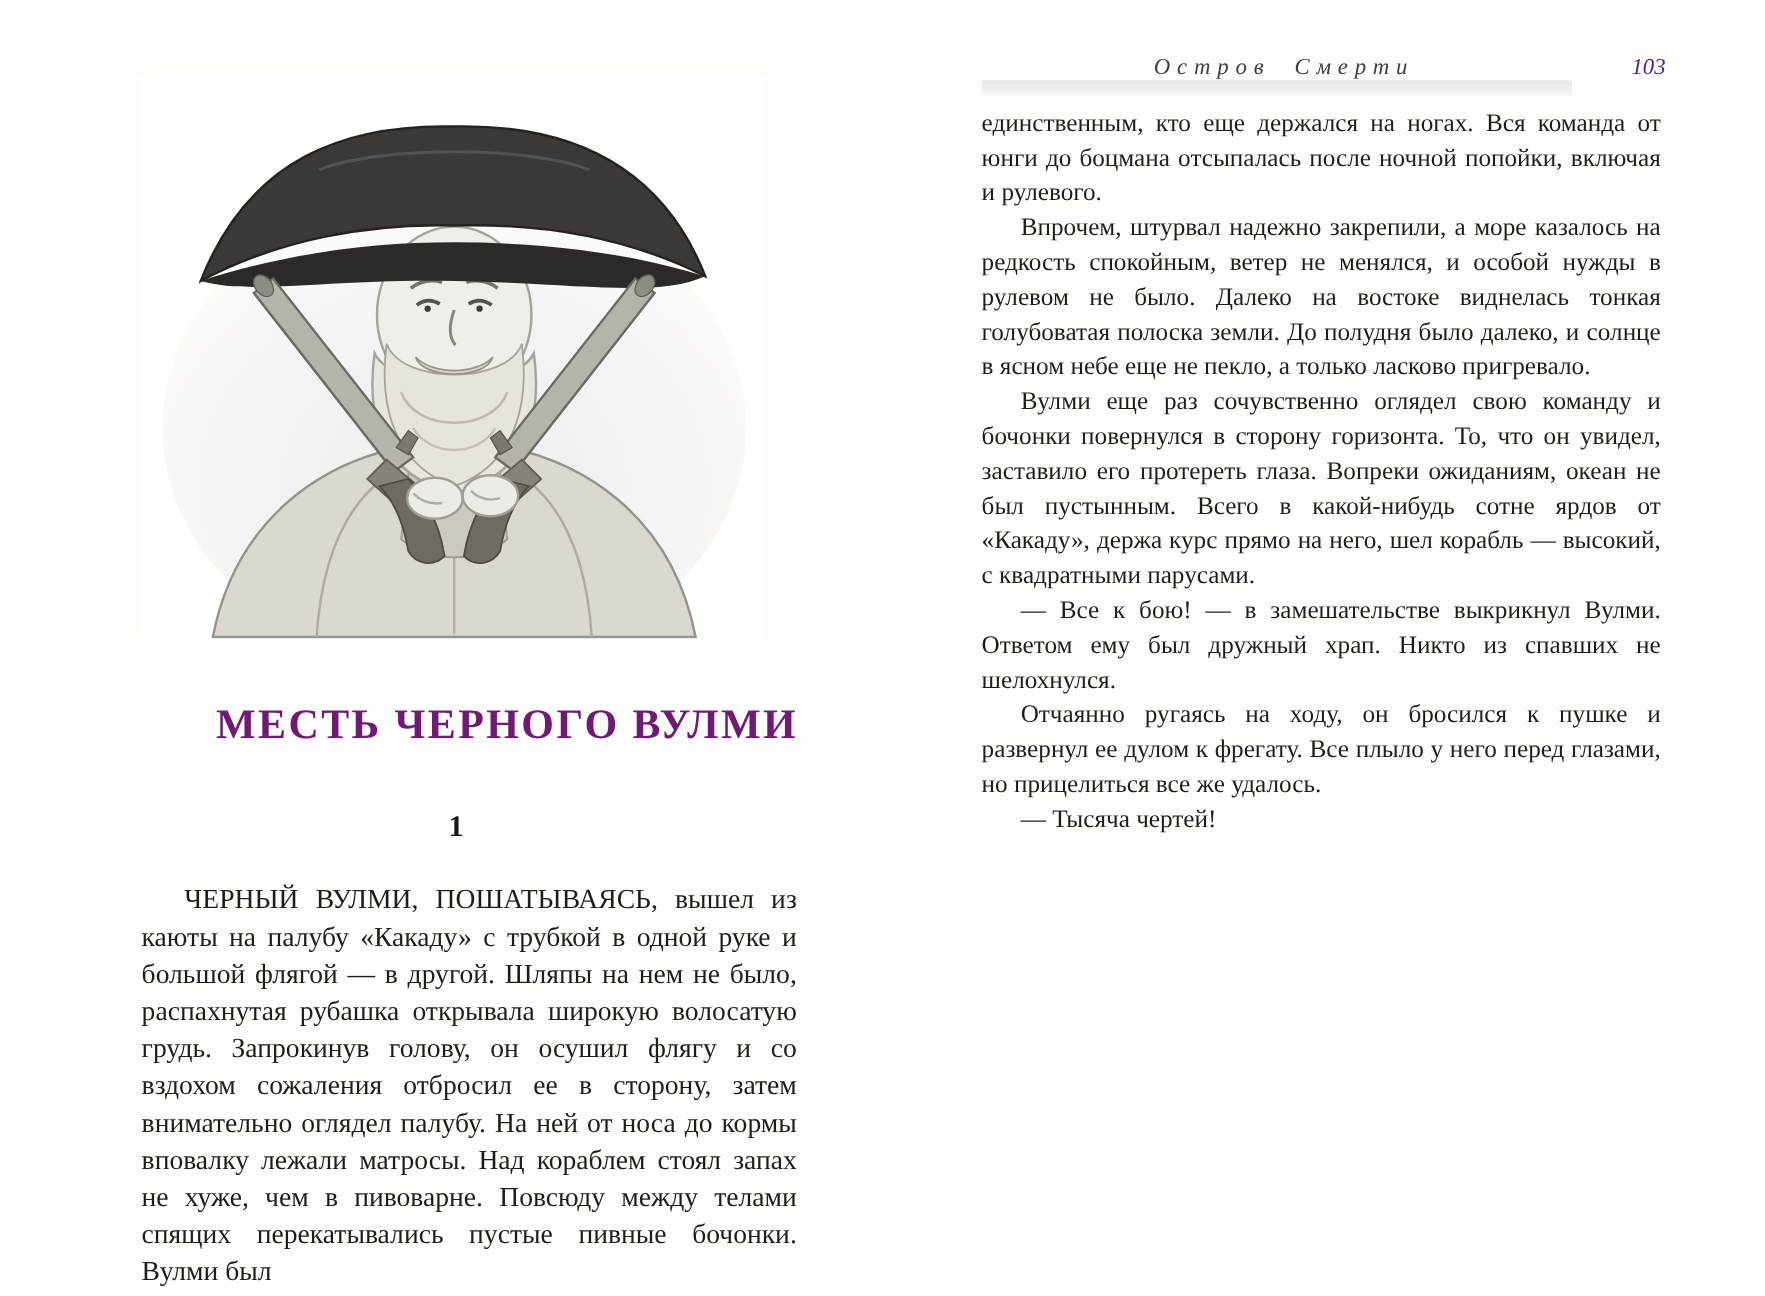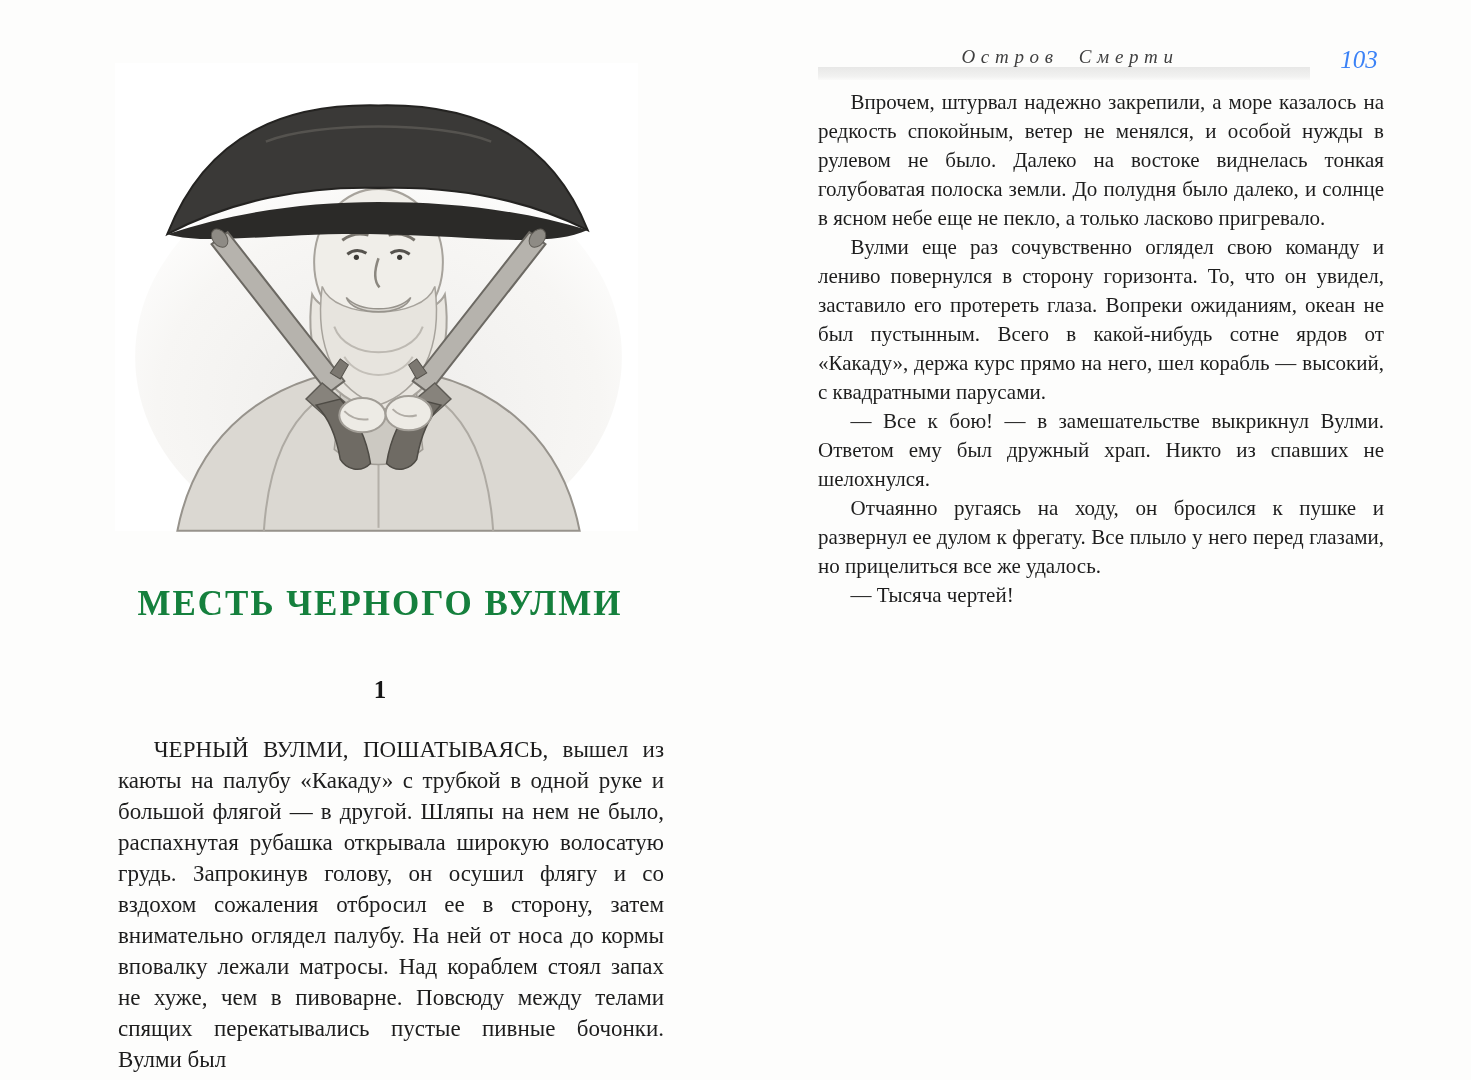--- a/index.html
+++ b/index.html
@@ -28,25 +28,25 @@
     top: 62px;
     width: 523px;
     height: 470px;
   }
   .chapter-title {
     position: absolute;
     left: 95px;
     top: 584px;
     width: 570px;
     margin: 0;
-    text-align: center;
+    text-align: right;
     font-size: 35px;
     font-weight: bold;
     letter-spacing: 2px;
-    color: #15803d;
+    color: #701a75;
     font-family: "Liberation Serif", serif;
   }
   .section-number {
     position: absolute;
     left: 95px;
     top: 676px;
     width: 570px;
     text-align: center;
     font-size: 25px;
     font-weight: bold;
@@ -73,24 +73,24 @@
     font-size: 19px;
     letter-spacing: 0.3em;
     word-spacing: 0.5em;
     color: #3f3f3f;
   }
   .page-number {
     position: absolute;
     left: 1330px;
     top: 46px;
     width: 58px;
-    text-align: center;
+    text-align: right;
     font-style: italic;
-    font-size: 25px;
-    color: #3b82f6;
+    font-size: 19px;
+    color: #4c1d95;
   }
   .header-rule {
     position: absolute;
     left: 818px;
     top: 67px;
     width: 492px;
     height: 13px;
     background: linear-gradient(180deg, #e4e4e3 0%, #efefee 70%, #f9f9f8 100%);
     opacity: 0.85;
   }
@@ -199,21 +199,22 @@
 
   <div>
 
     <div class="running-header">Остров Смерти</div>
 
     <div class="page-number">103</div>
 
     <div class="header-rule"></div>
 
     <div class="right-body">
+      <p class="para">единственным, кто еще держался на ногах. Вся команда от юнги до боцмана отсыпалась после ночной попойки, включая и рулевого.</p>
       <p class="para indent">Впрочем, штурвал надежно закрепили, а море казалось на редкость спокойным, ветер не менялся, и особой нужды в рулевом не было. Далеко на востоке виднелась тонкая голубоватая полоска земли. До полудня было далеко, и солнце в ясном небе еще не пекло, а только ласково пригревало.</p>
-      <p class="para indent">Вулми еще раз сочувственно оглядел свою команду и лениво повернулся в сторону горизонта. То, что он увидел, заставило его протереть глаза. Вопреки ожиданиям, океан не был пустынным. Всего в какой-нибудь сотне ярдов от «Какаду», держа курс прямо на него, шел корабль — высокий, с квадратными парусами.</p>
+      <p class="para indent">Вулми еще раз сочувственно оглядел свою команду и бочонки повернулся в сторону горизонта. То, что он увидел, заставило его протереть глаза. Вопреки ожиданиям, океан не был пустынным. Всего в какой-нибудь сотне ярдов от «Какаду», держа курс прямо на него, шел корабль — высокий, с квадратными парусами.</p>
       <p class="para indent">— Все к бою! — в замешательстве выкрикнул Вулми. Ответом ему был дружный храп. Никто из спавших не шелохнулся.</p>
       <p class="para indent">Отчаянно ругаясь на ходу, он бросился к пушке и развернул ее дулом к фрегату. Все плыло у него перед глазами, но прицелиться все же удалось.</p>
       <p class="para indent">— Тысяча чертей!</p>
     </div>
   </div>
 
 </div>
 
 </body></html>

